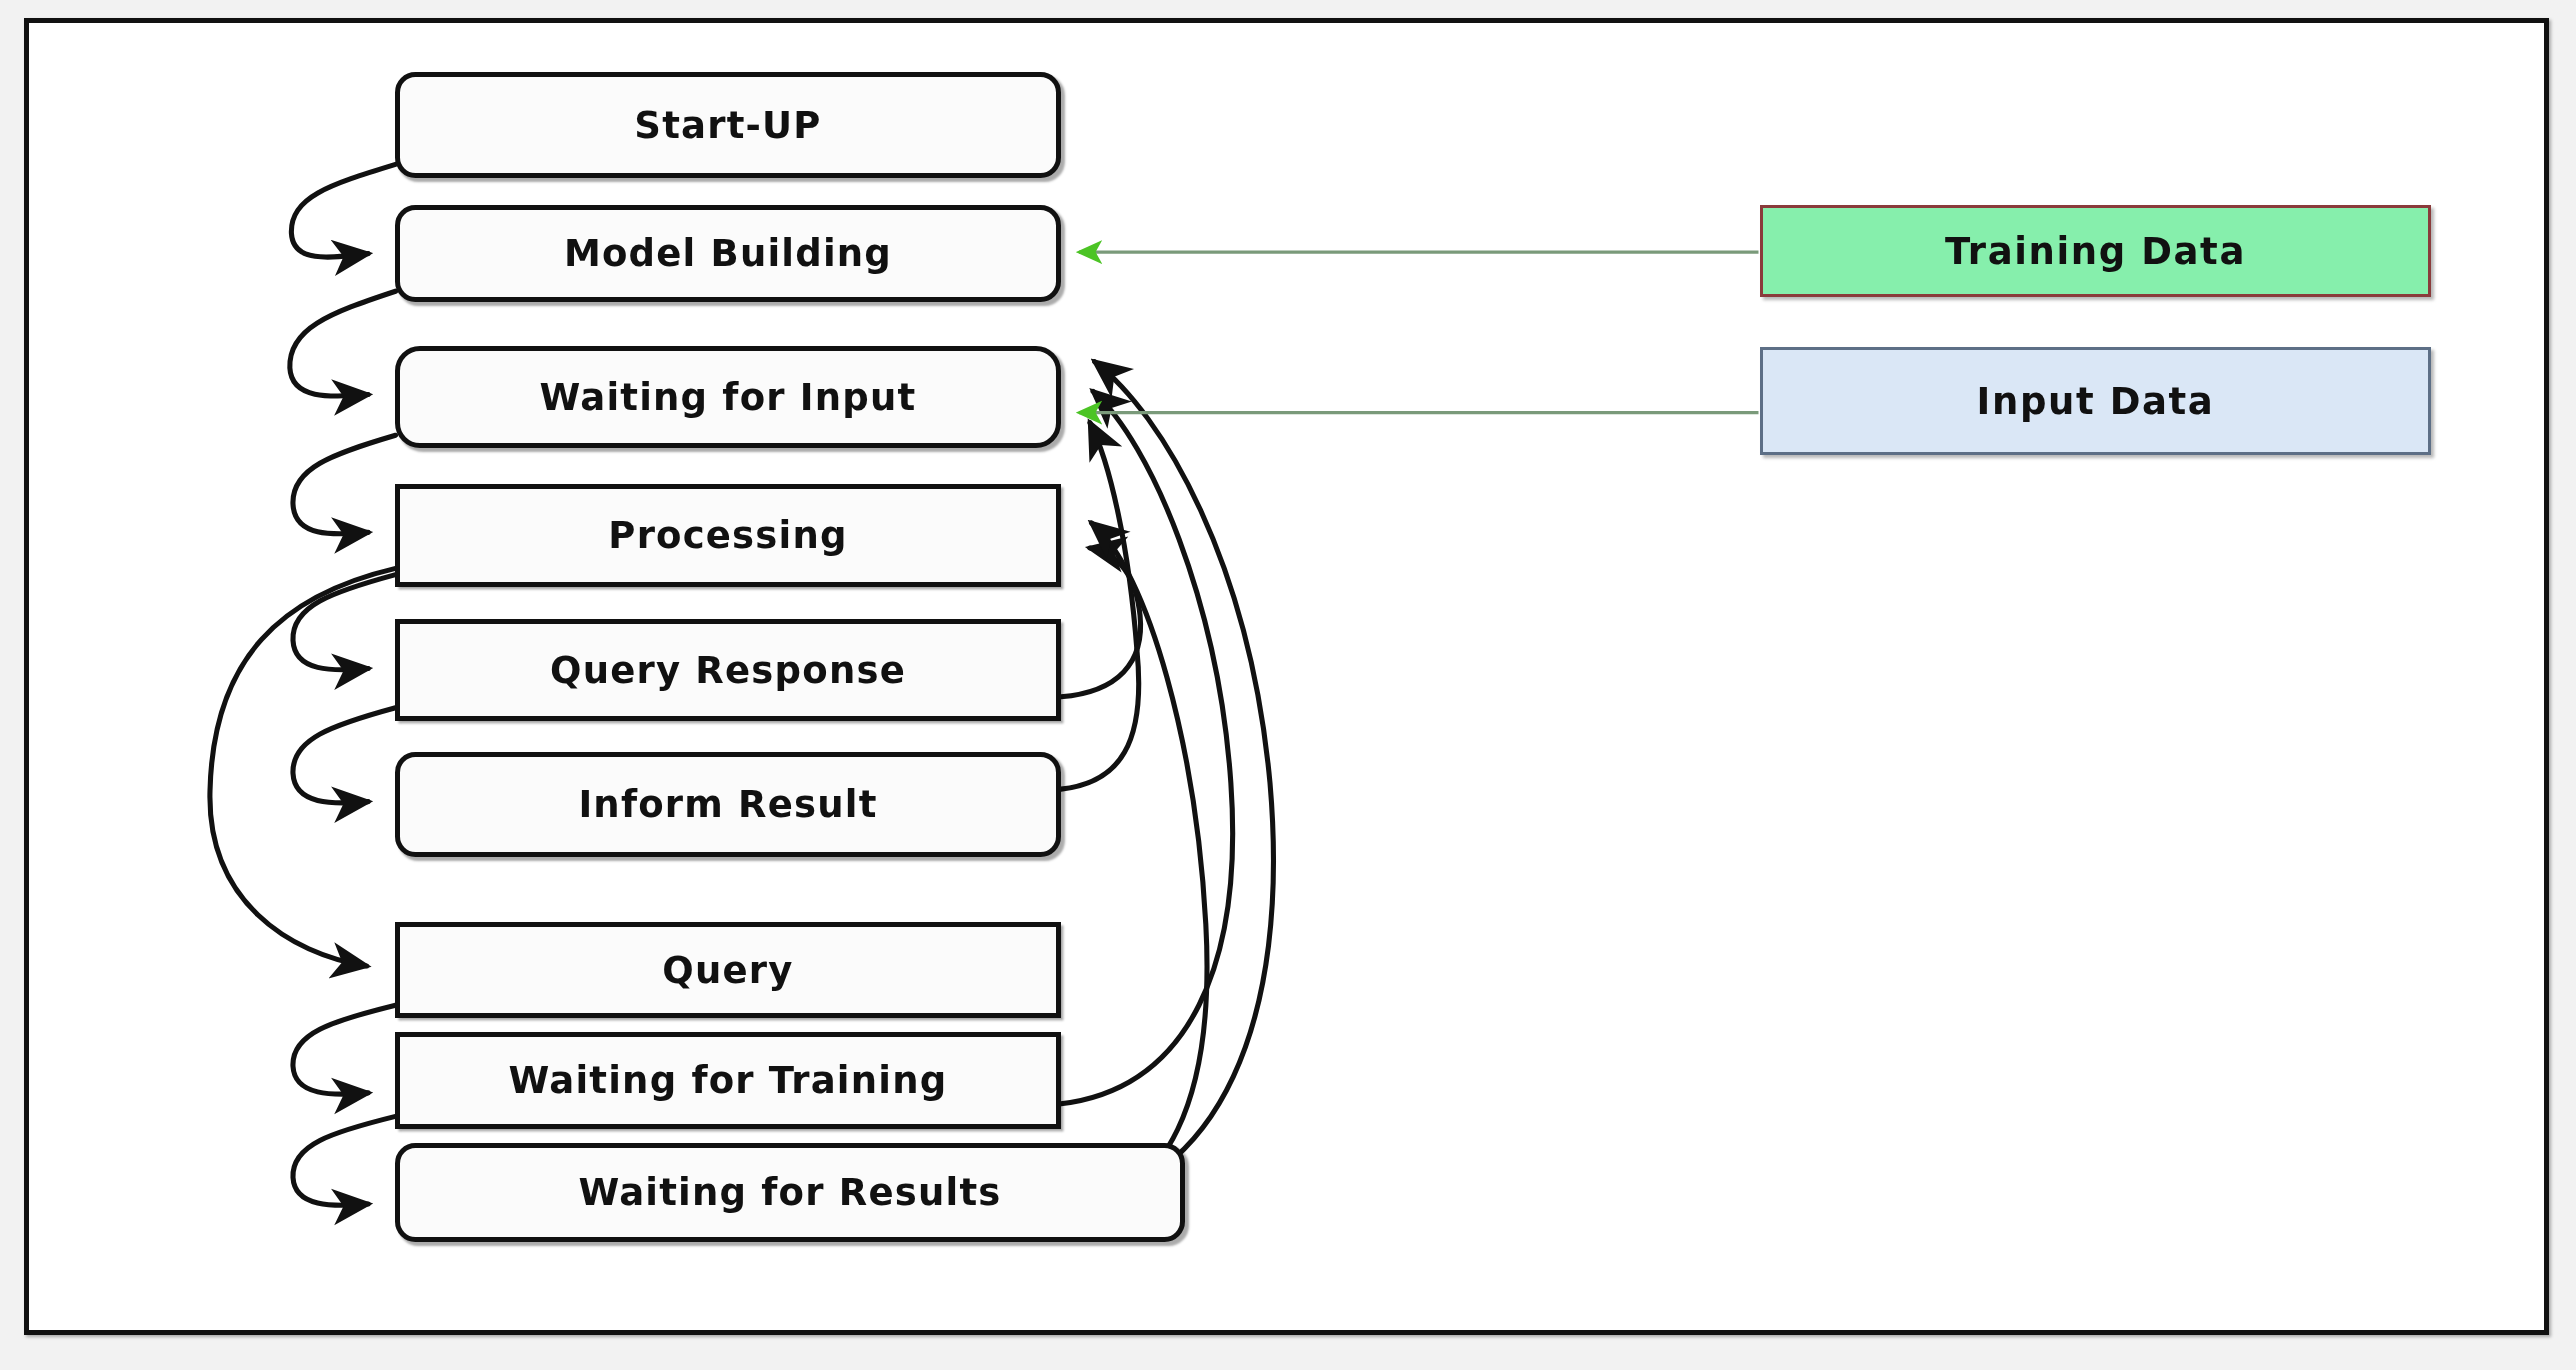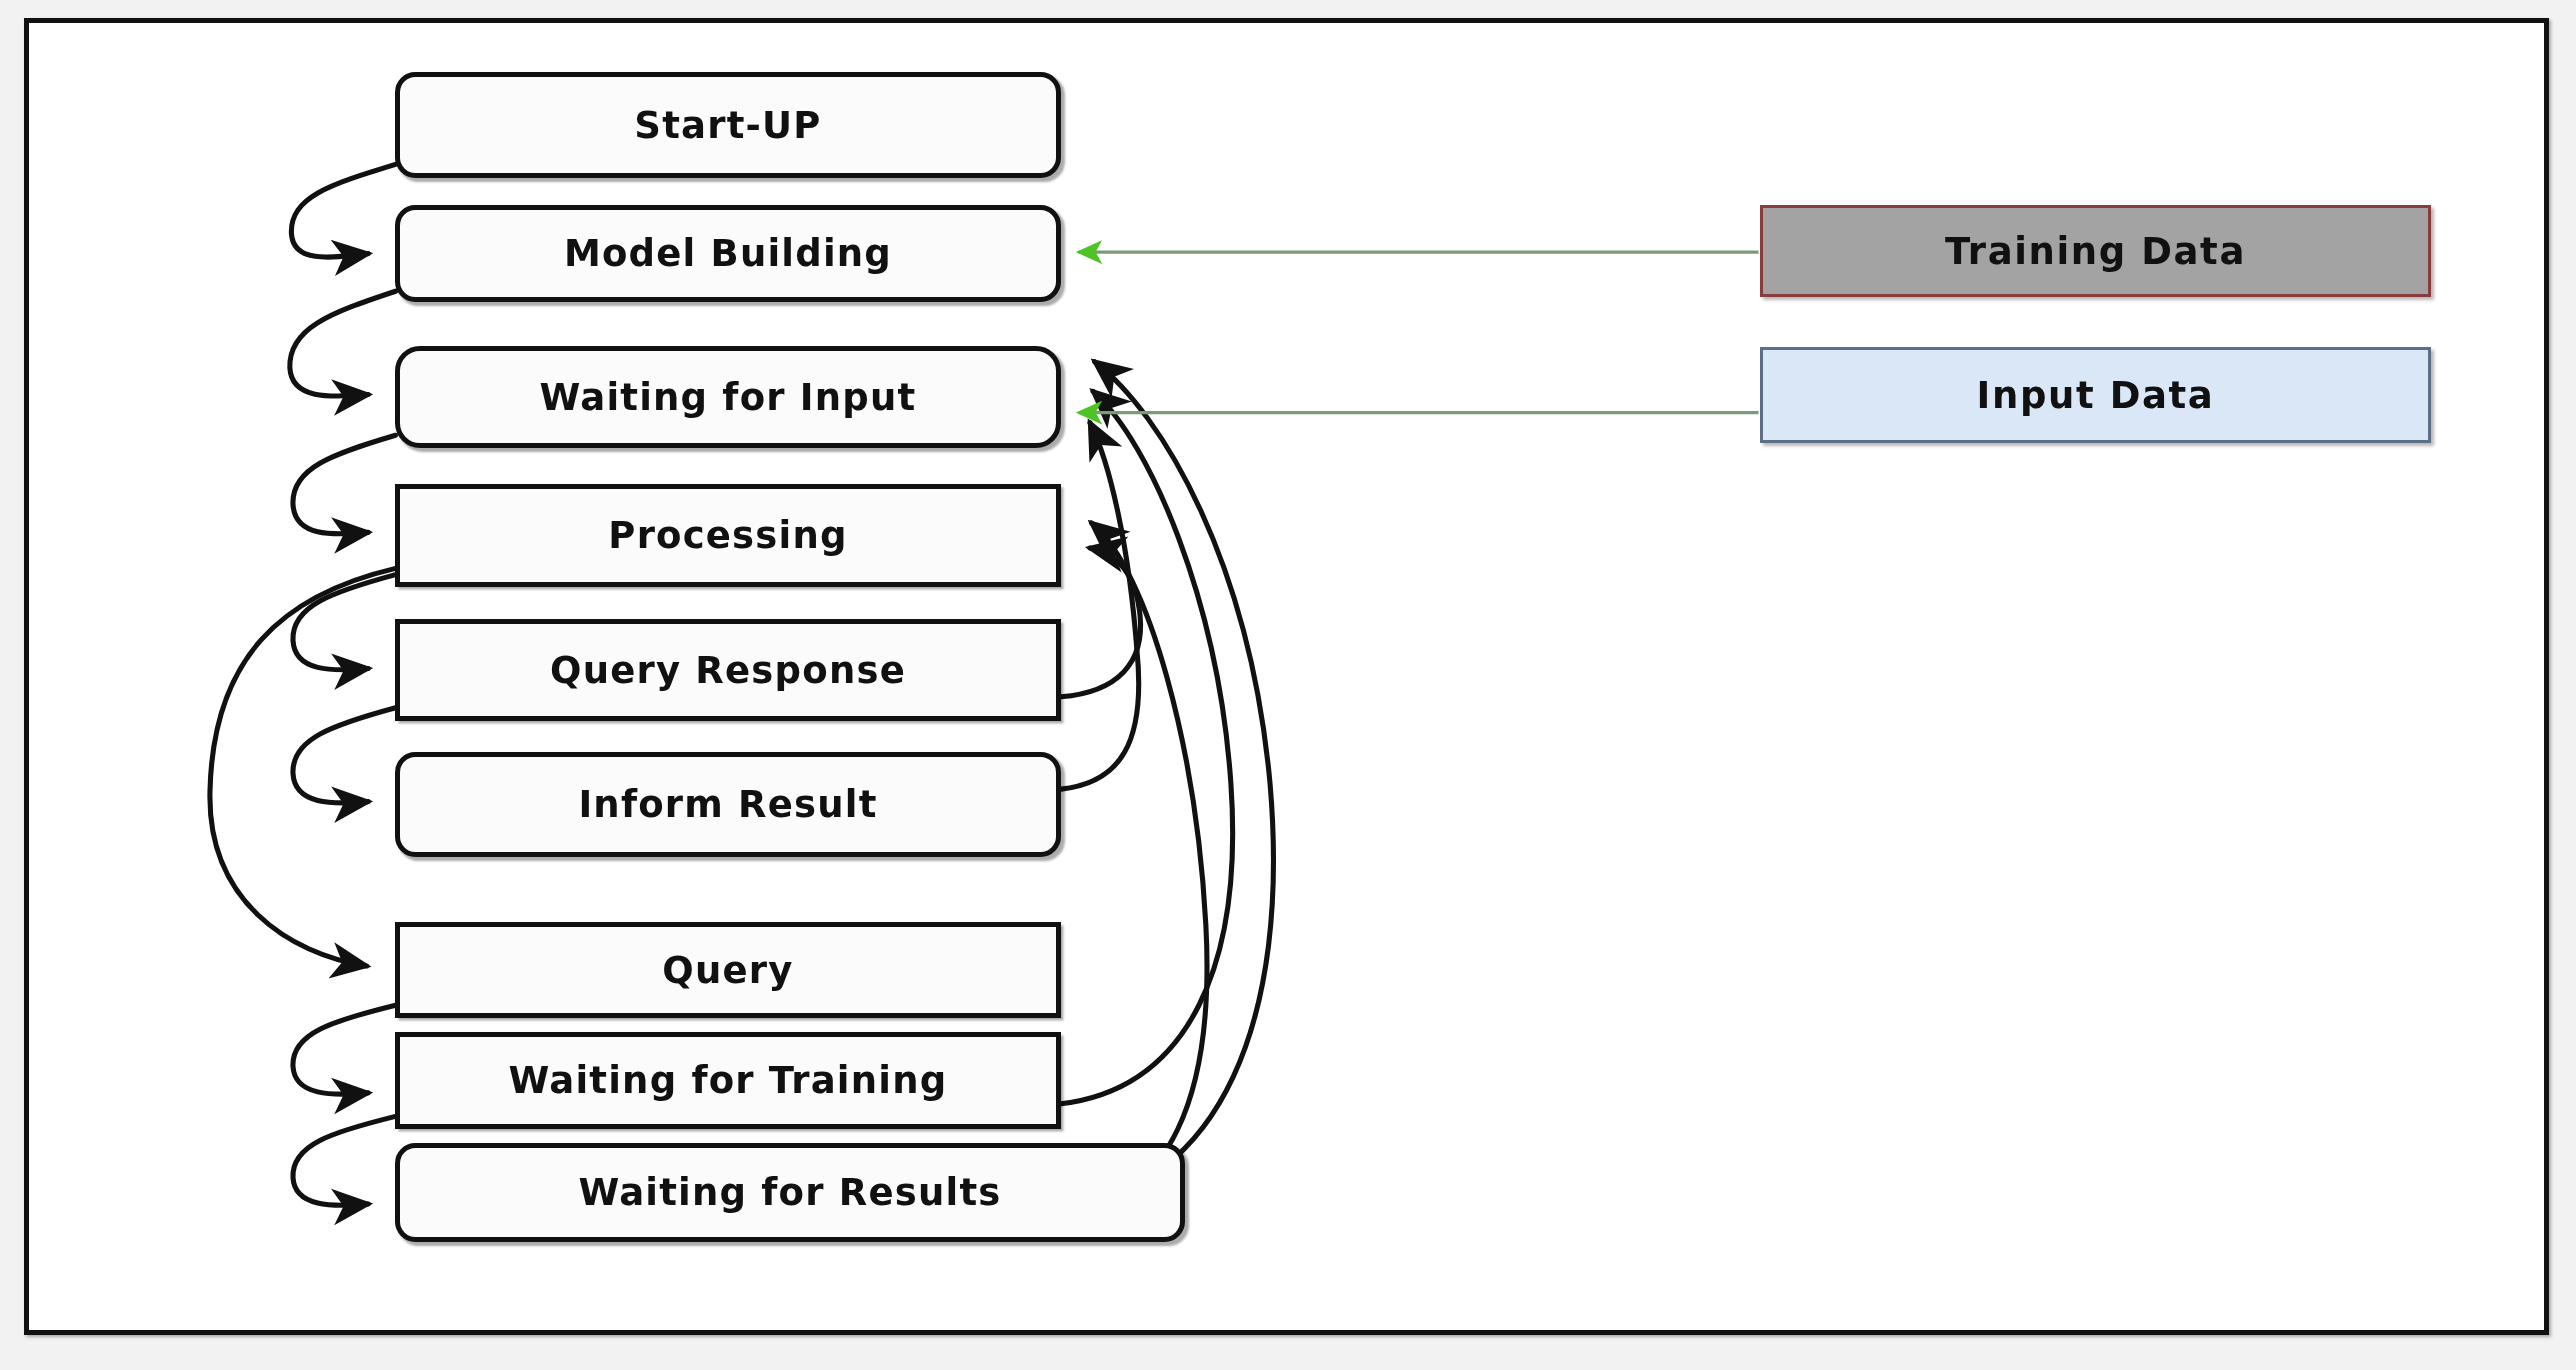--- a/index.html
+++ b/index.html
@@ -44,21 +44,21 @@
     font-size:37px;
     white-space:nowrap;
   }
   .node.rounded{border-radius:20.4px;}
   .node.square{border-radius:0px;}
   .node.data{
     border-width:3.1px;
     box-shadow:3.1px 3.1px 3.1px rgba(0,0,0,0.28);
     letter-spacing:1.6px;
   }
-  .node.training{background:#a3a3a3;border-color:#8a3b3b;}
+  .node.training{background:#86efac;border-color:#8a3b3b;}
   .node.inputdata{background:#dae7f6;border-color:#5d6f86;}
   .node span{pointer-events:none;}
 </style>
 </head>
 <body>
 
 <div id="canvas">
 
   <div id="plate"></div>
 
@@ -140,18 +140,18 @@
   </div>
 
   <div class="node rounded" style="left:395px;top:1143px;width:790px;height:99px;">
     <span>Waiting for Results</span>
   </div>
 
   <div class="node square data training" style="left:1760px;top:205px;width:671px;height:92px;">
     <span>Training Data</span>
   </div>
 
-  <div class="node square data inputdata" style="left:1760px;top:347px;width:671px;height:96px;">
+  <div class="node square data inputdata" style="left:1760px;top:347px;width:671px;height:108px;">
     <span>Input Data</span>
   </div>
 
 </div>
 
 
 </body></html>

